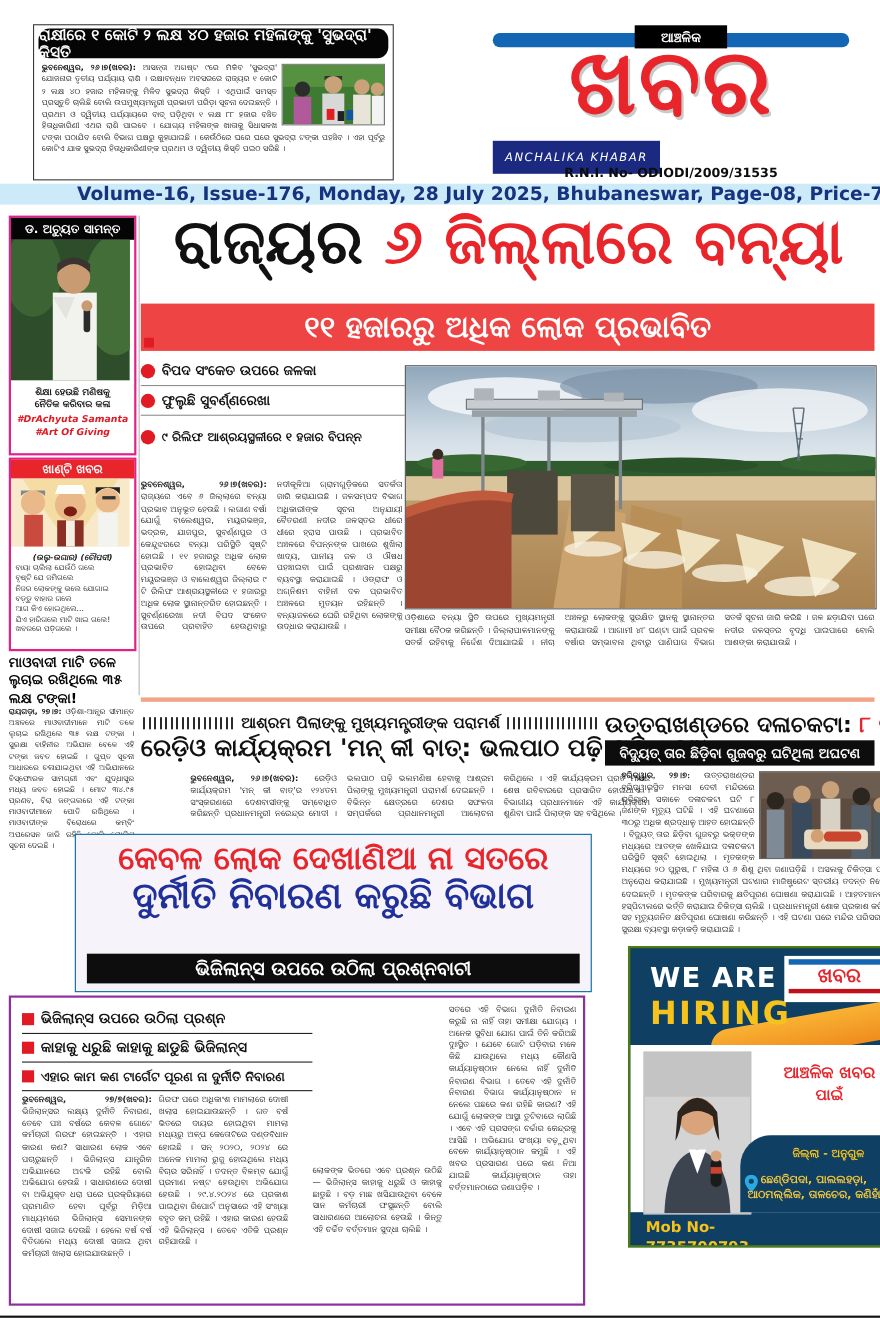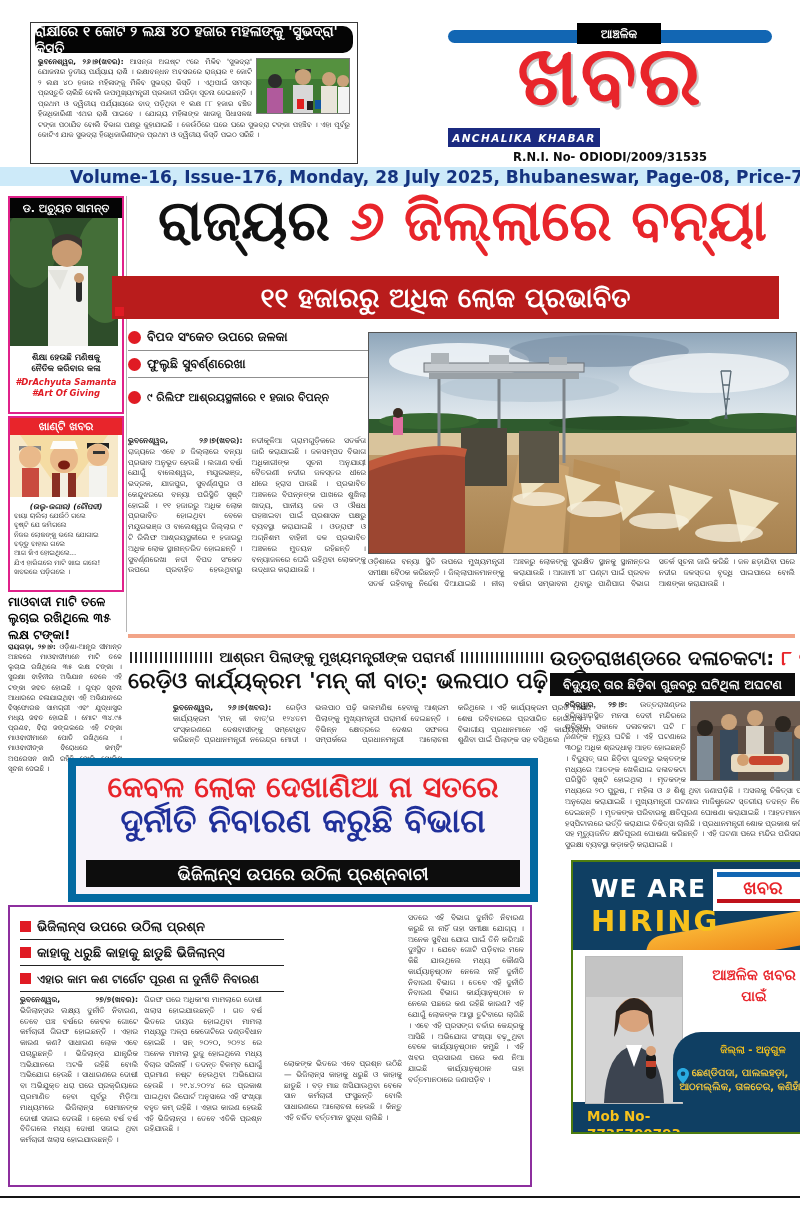--- a/index.html
+++ b/index.html
@@ -18,21 +18,21 @@
   .topbox-head{position:absolute;left:4px;right:4px;top:3px;height:27px;background:#050505;border-radius:10px;
                color:#fff;font-weight:bold;font-size:14px;}
   .topbox-body{position:absolute;left:7px;top:34px;right:7px;bottom:4px;font-size:7.2px;line-height:1.45;}
   .topbox-photo{float:right;width:92px;height:54px;margin:1px 0 2px 4px;border:1px solid #777;}
 
   
   .mast-bar{left:448px;top:30px;width:324px;height:13px;background:#1266b3;border-radius:7px;}
   .mast-tag{left:577px;top:23px;width:84px;height:21px;background:#000;color:#fff;font-size:12px;font-weight:bold;}
   .mast-logo{left:438px;top:30px;width:344px;height:104px;color:#e8252b;font-weight:bold;font-size:82px;
              text-align:center;line-height:1.12;text-shadow:2px 2px 0 #c9c9c9;letter-spacing:2px;}
-  .mast-name{left:448px;top:128px;width:152px;height:19px;background:#1b2a80;color:#fff;font-weight:bold;
+  .mast-name{left:448px;top:128px;width:152px;height:30px;background:#1b2a80;color:#fff;font-weight:normal;
              font-size:10.5px;letter-spacing:1.4px;font-style:italic;}
   .mast-rni{left:460px;top:150px;width:300px;text-align:center;font-size:11.5px;font-weight:bold;color:#0d0d0d;}
 
   
   .datestrip{left:0;top:167px;width:800px;height:19px;background:#cdeaf9;display:flex;align-items:center;
              justify-content:space-between;box-sizing:border-box;padding:0 12px;}
   .date-en{color:#15337f;font-weight:bold;font-size:17px;margin-left:58px;white-space:nowrap;}
   .date-od{color:#7c1a10;font-weight:bold;font-size:9.5px;white-space:nowrap;}
 
   
@@ -45,21 +45,21 @@
   .khanti-cap{font-size:7.3px;font-weight:bold;font-style:italic;text-align:center;margin-top:1px;}
   .khanti-poem{font-size:6.9px;line-height:1.35;padding:1px 4px;color:#222;}
   .maob-head{left:8px;top:594px;width:114px;font-size:12.5px;font-weight:bold;line-height:1.3;color:#000;}
   .maob-body{left:8px;top:642px;width:114px;height:172px;font-size:7px;line-height:1.45;}
   .vrule{left:126px;top:196px;width:1px;height:436px;background:#b5b5b5;}
 
   
   .flood-headline{left:130px;top:192px;width:665px;height:78px;font-size:56px;font-weight:bold;text-align:center;
                   line-height:1.05;white-space:nowrap;}
   .flood-red{color:#e8252b;}
-  .flood-subbar{left:112px;top:276px;width:667px;height:43px;background:#b91c1c;color:#fff;font-weight:bold;font-size:27px;}
+  .flood-subbar{left:128px;top:276px;width:667px;height:43px;background:#ef4444;color:#fff;font-weight:bold;font-size:27px;}
   .flood-subbar .sq{position:absolute;left:3px;bottom:3px;width:9px;height:9px;background:#e01b24;}
   .bullets{left:128px;top:324px;width:240px;}
   .brow{height:26px;display:flex;align-items:center;border-bottom:1px solid #8f8f8f;font-weight:bold;font-size:12.5px;}
   .bdot{width:13px;height:13px;border-radius:50%;background:#e01b24;margin-right:6px;flex:none;}
   .flood-photo{left:368px;top:332px;width:427px;height:220px;border:1px solid #555;}
   .flood-body1{left:128px;top:436px;width:238px;height:194px;}
   .flood-body2{left:368px;top:557px;width:427px;height:73px;}
   .flood-div{left:128px;top:634px;width:667px;height:4px;background:#f2a488;}
 
   
@@ -69,21 +69,21 @@
   .mkb-headline{left:128px;top:668px;width:418px;text-align:center;font-size:22px;font-weight:bold;white-space:nowrap;}
   .mkb-body{left:128px;top:703px;width:418px;height:52px;margin-left:45px;}
 
   
   .uk-headline{left:550px;top:646px;width:245px;text-align:center;font-size:20px;font-weight:bold;white-space:nowrap;}
   .uk-subbar{left:550px;top:673px;width:245px;height:23px;background:#0d0d0d;color:#fff;font-size:12.5px;font-weight:bold;}
   .uk-body{left:565px;top:700px;width:245px;height:154px;font-family:Liberation Serif, serif;}
   .uk-photo{float:right;width:118px;height:78px;margin:1px 0 3px 4px;border:1px solid #666;}
 
   
-  .banner{left:68px;top:758px;width:470px;height:144px;border:8px solid #0369a1;background:#f7f3fa;box-sizing:border-box;}
+  .banner{left:68px;top:758px;width:470px;height:144px;border:1px solid #0369a1;background:#f7f3fa;box-sizing:border-box;}
   .banner-red{margin-top:5px;text-align:center;color:#e8252b;font-weight:bold;font-size:29px;line-height:1.12;}
   .banner-blue{text-align:center;color:#20309a;font-weight:bold;font-size:33px;line-height:1.12;}
   .banner-bar{position:absolute;left:10px;right:10px;bottom:7px;height:27px;background:#0d0d0d;color:#fff;
               font-size:17px;font-weight:bold;}
 
   
   .vig{left:8px;top:905px;width:524px;height:282px;border:2.5px solid #8d2f9e;background:#fff;box-sizing:border-box;}
   .vig-bullets{position:absolute;left:10px;top:7px;width:264px;}
   .vrow{display:flex;align-items:center;height:25px;border-bottom:1.5px solid #222;font-weight:bold;font-size:13px;}
   .vsq{width:11px;height:11px;background:#e01b24;margin-right:6px;flex:none;}

